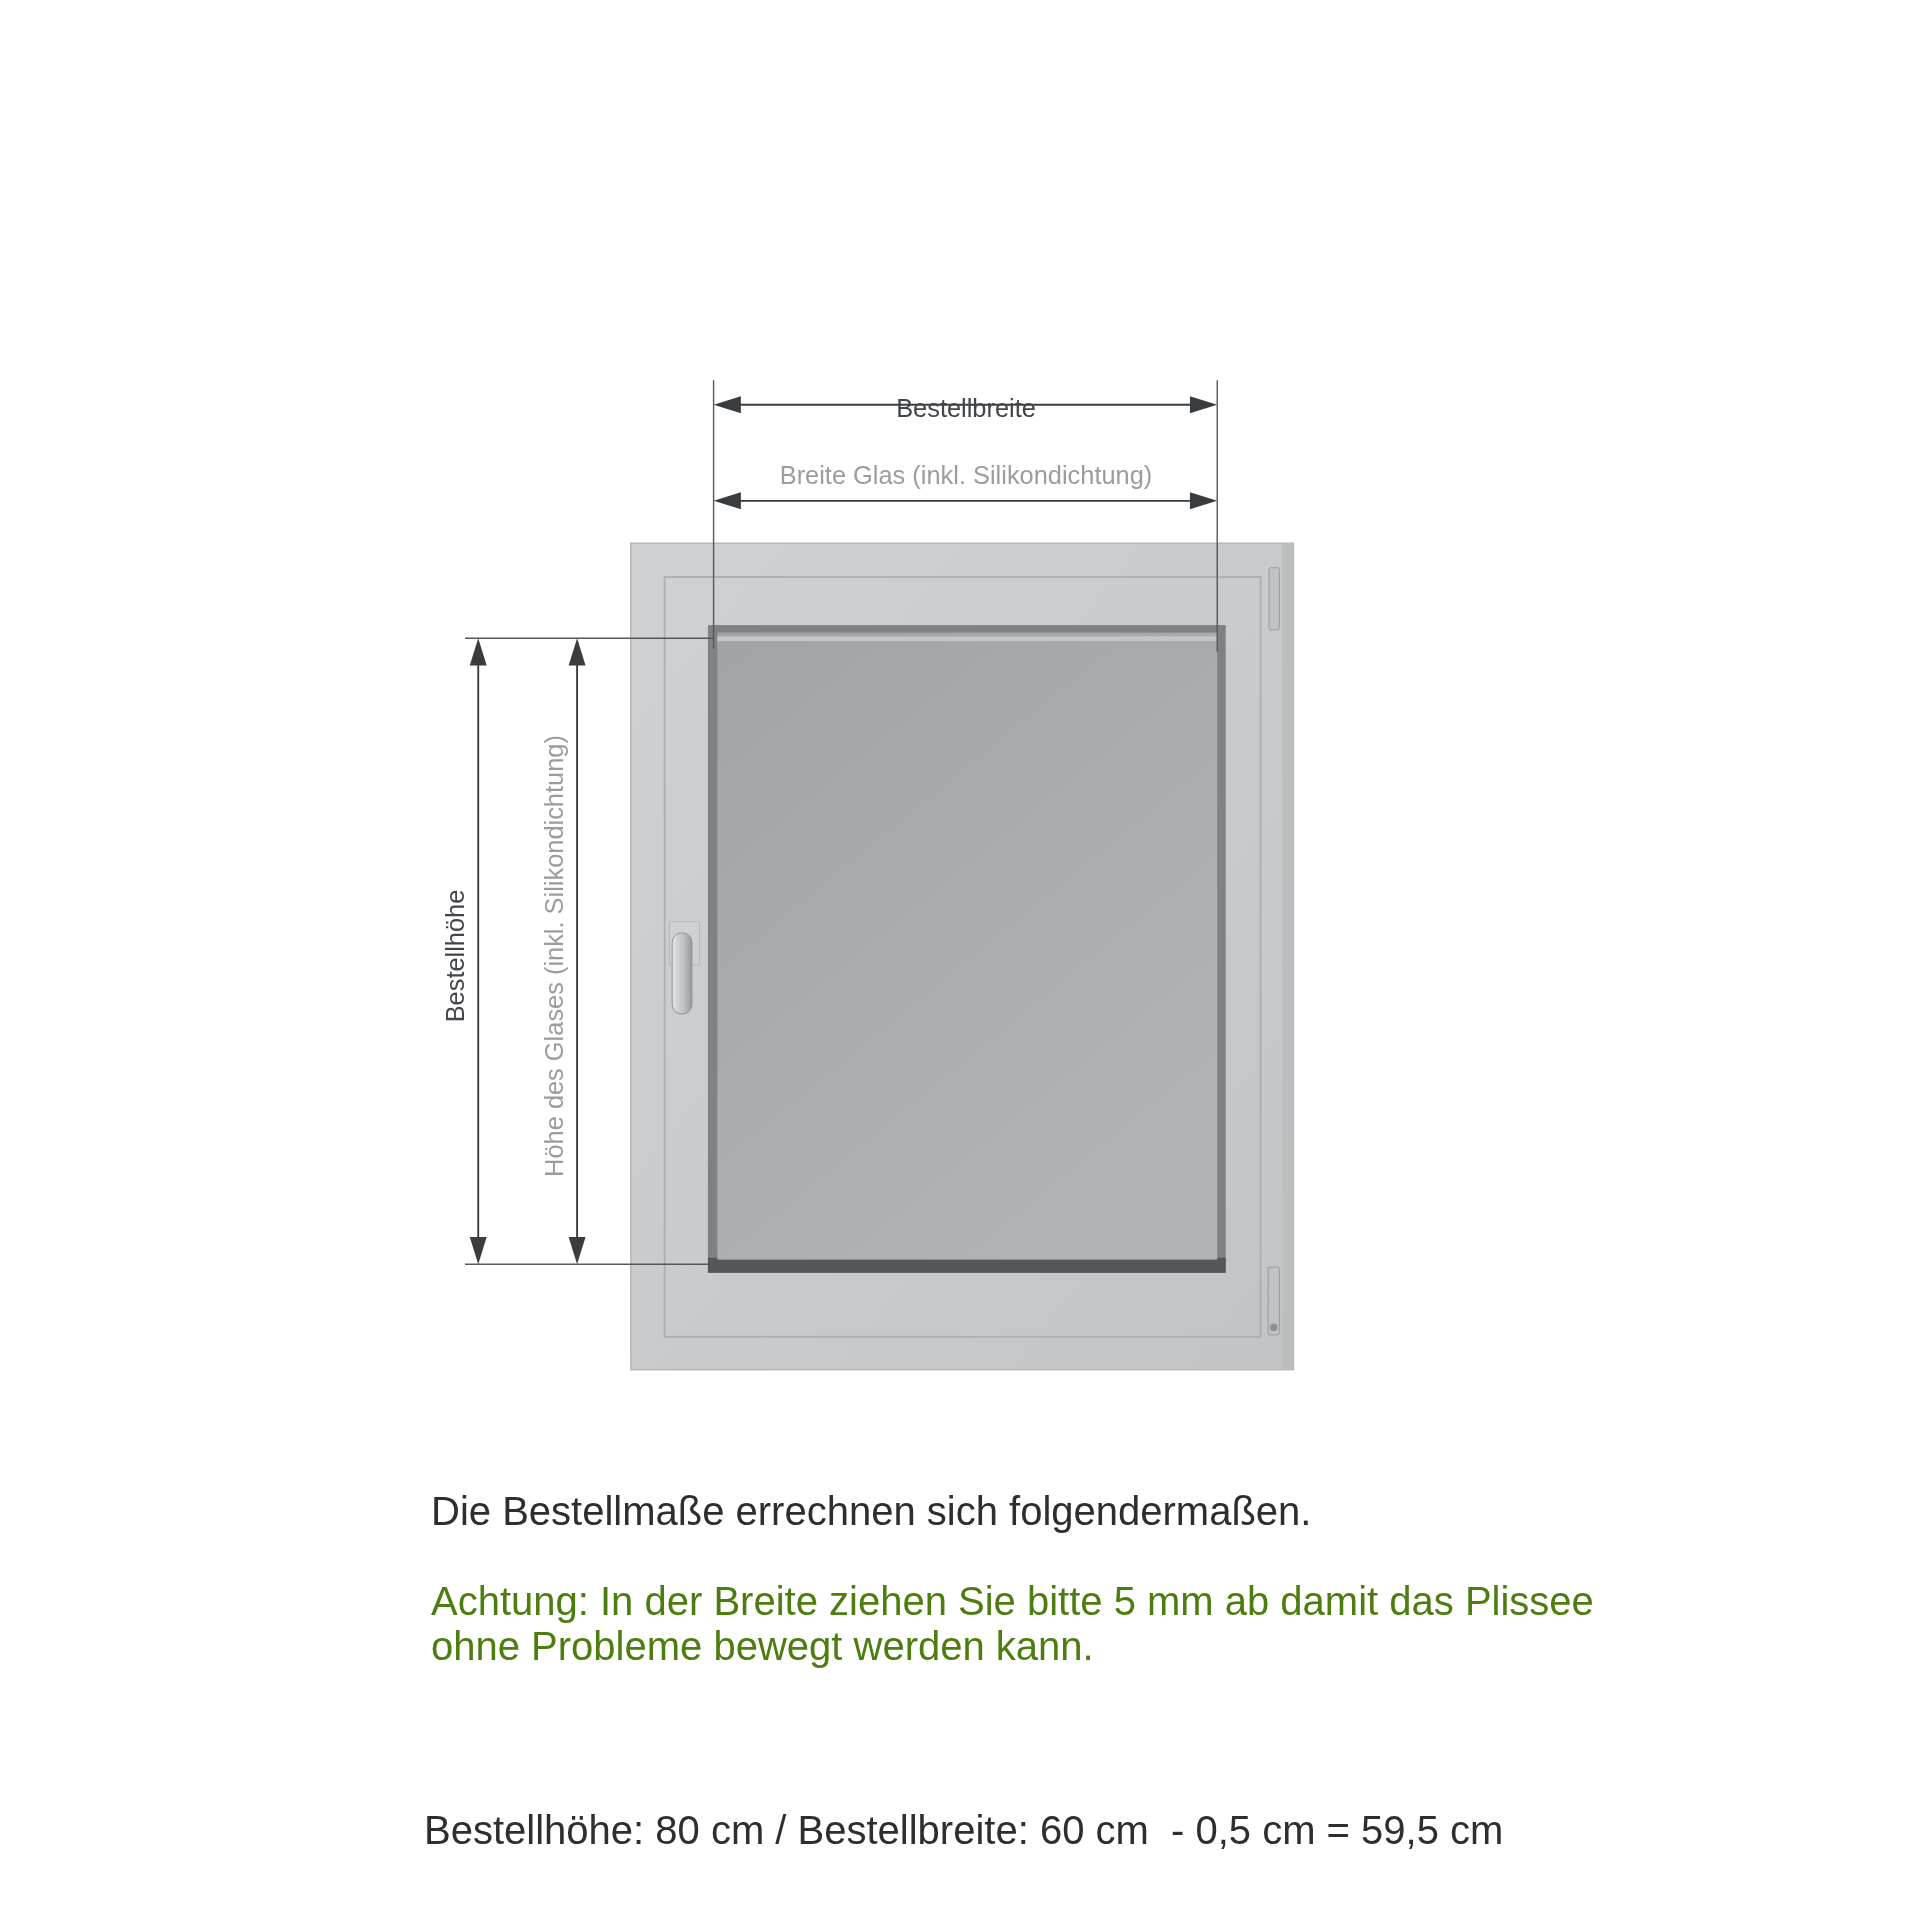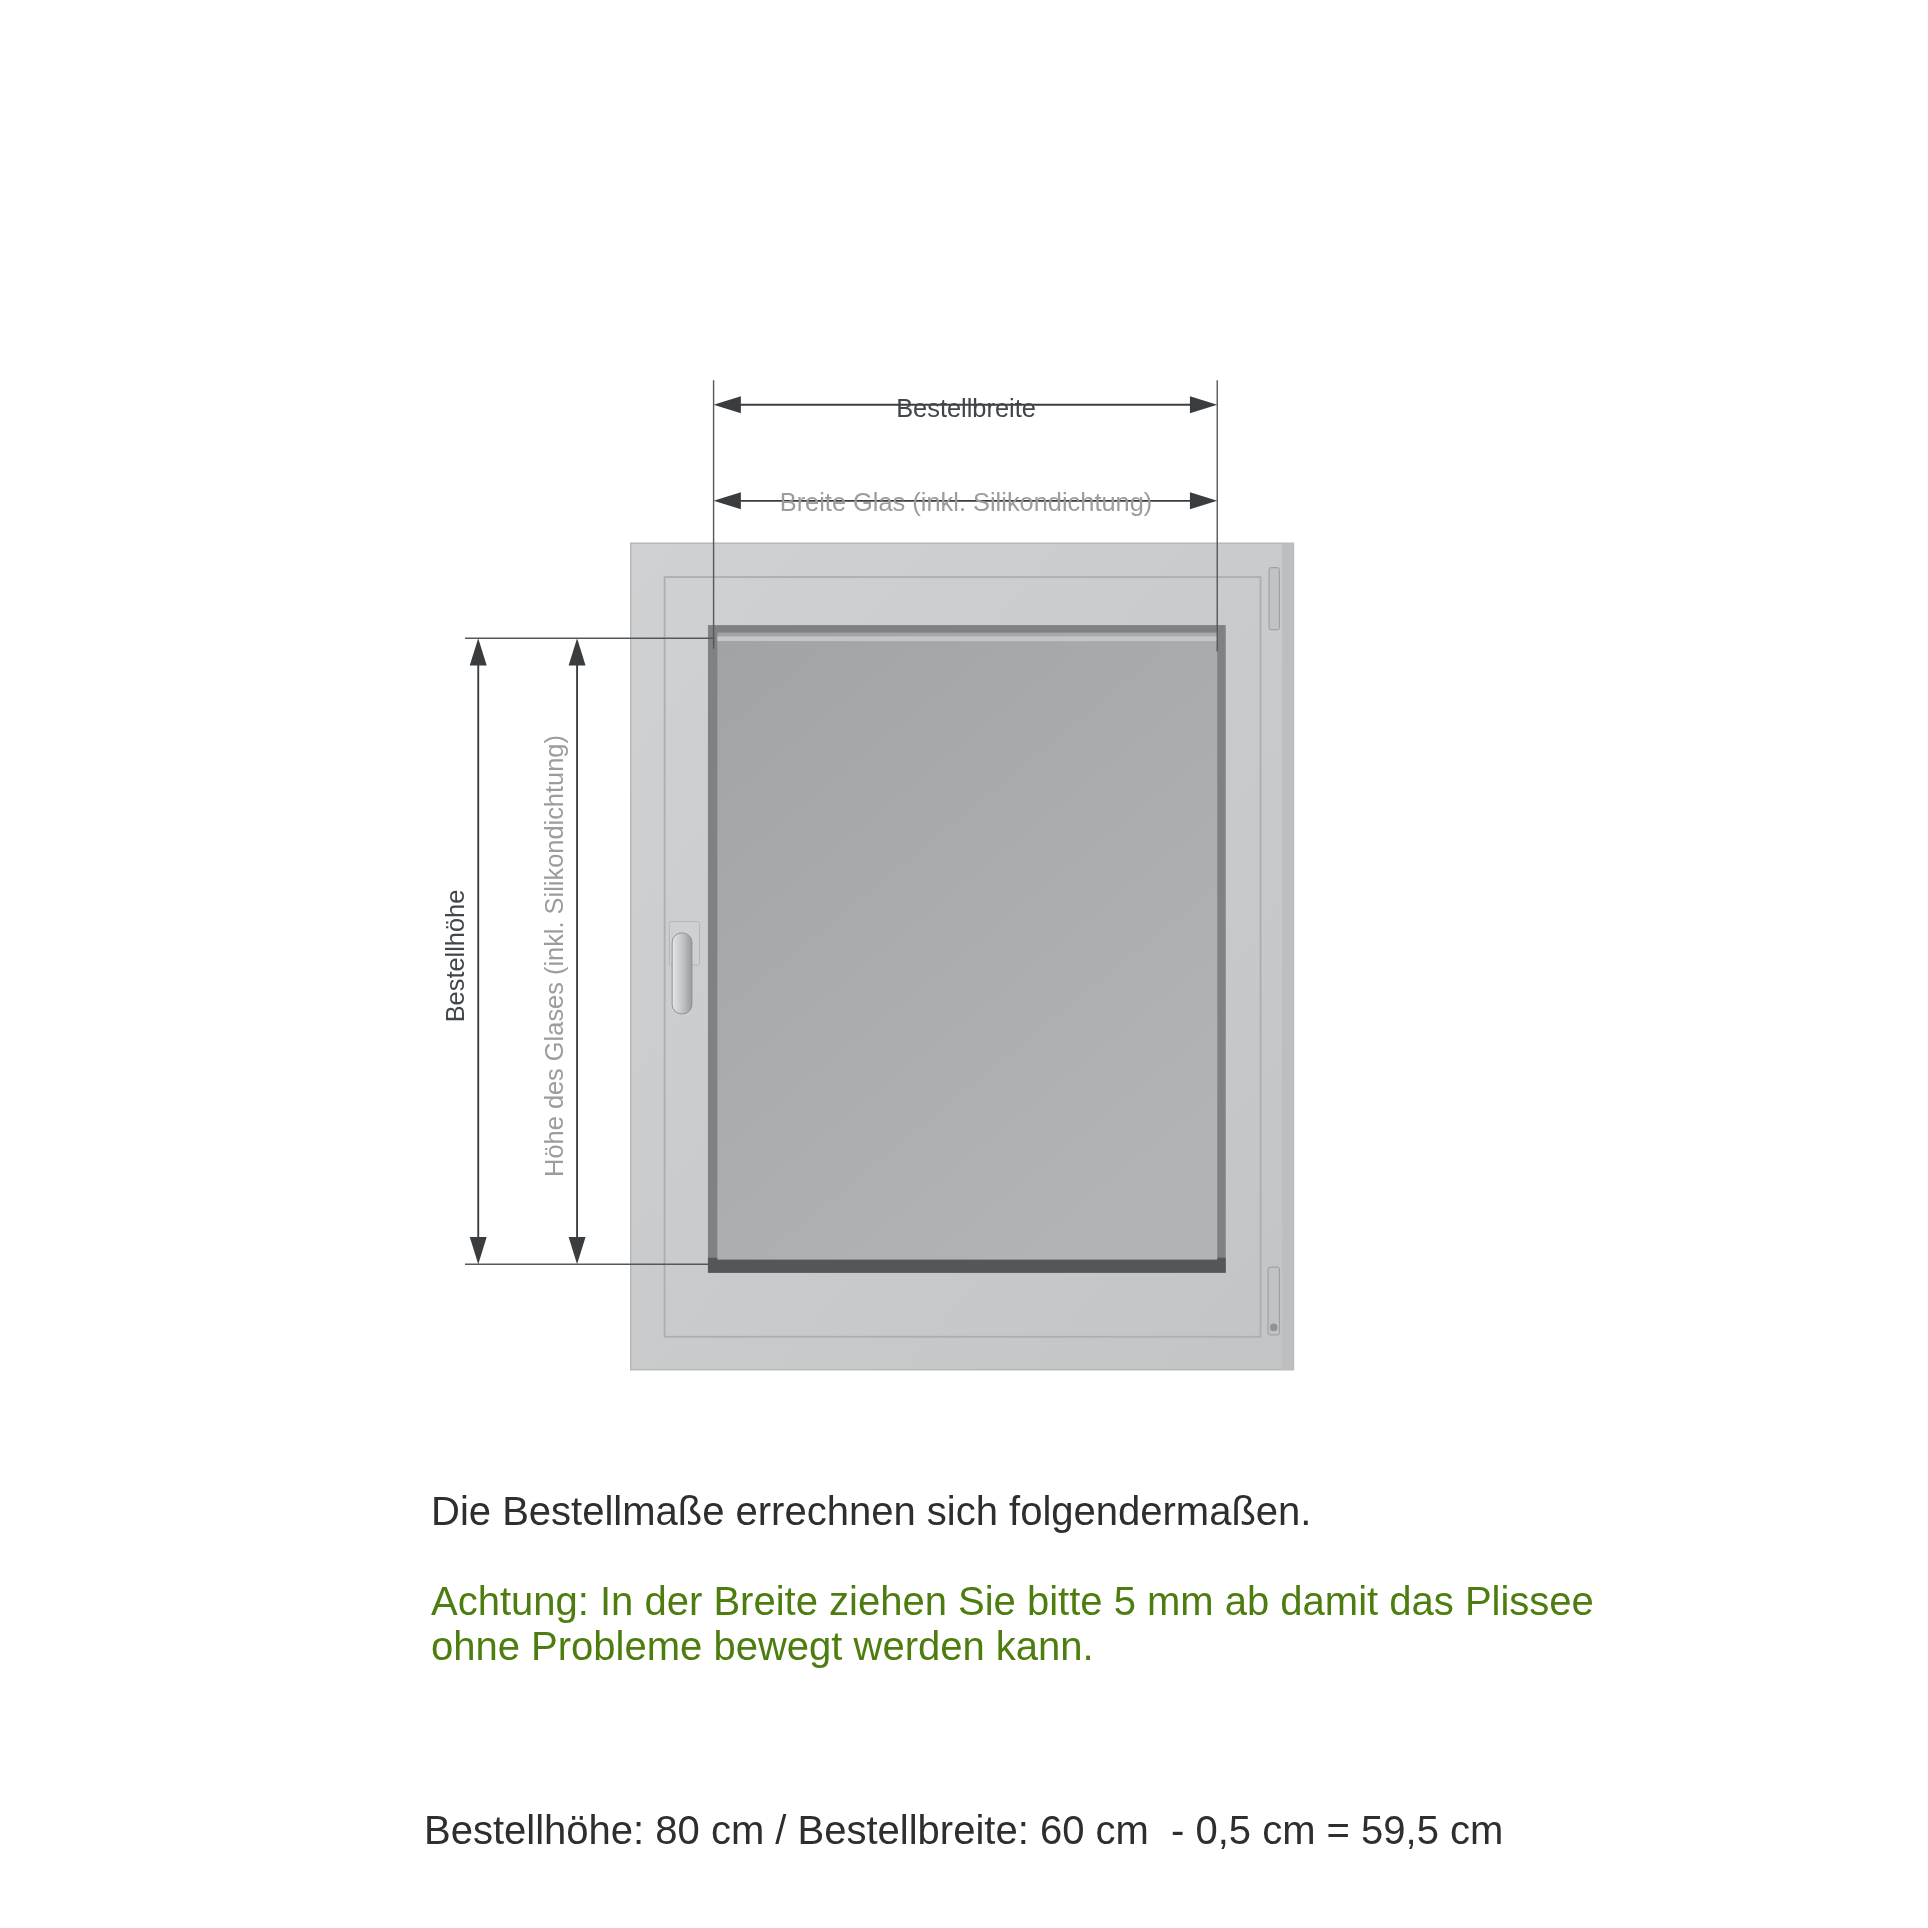--- a/index.html
+++ b/index.html
@@ -27,21 +27,21 @@
     position: absolute;
     font-size: 25.4px;
     line-height: 30px;
     text-align: center;
     white-space: nowrap;
   }
   .dim-dark { color: #42464a; }
   .dim-gray { color: #9b9c9e; }
 
   .label-order-width  { left: 714px; top: 365px;  width: 504px; margin-top: 28px; }
-  .label-glass-width  { left: 714px; top: 460px;  width: 504px; margin-top: 27px; }
+  .label-glass-width  { left: 714px; top: 460px;  width: 504px; }
   .label-order-height {
     left: 295px; top: 941px; width: 320px; height: 30px;
     transform: rotate(-90deg);
   }
   .label-glass-height {
     left: 262px; top: 941px; width: 584px; height: 30px;
     transform: rotate(-90deg);
   }
 
   .body-line {

